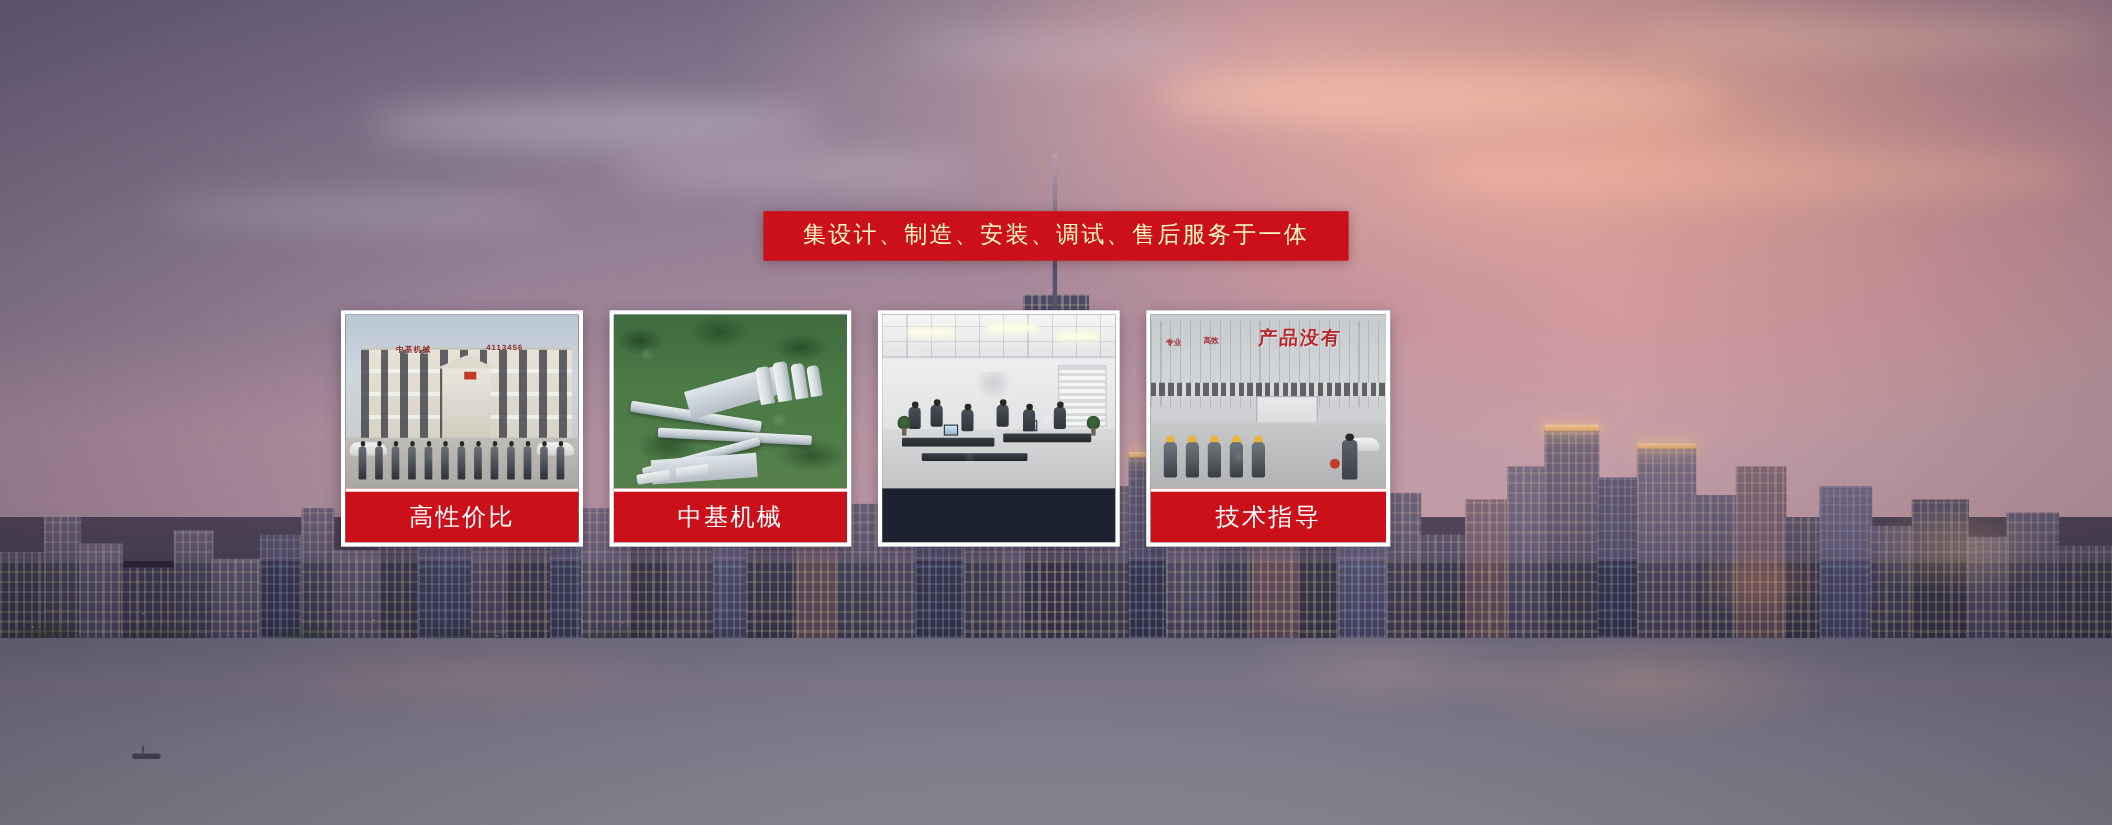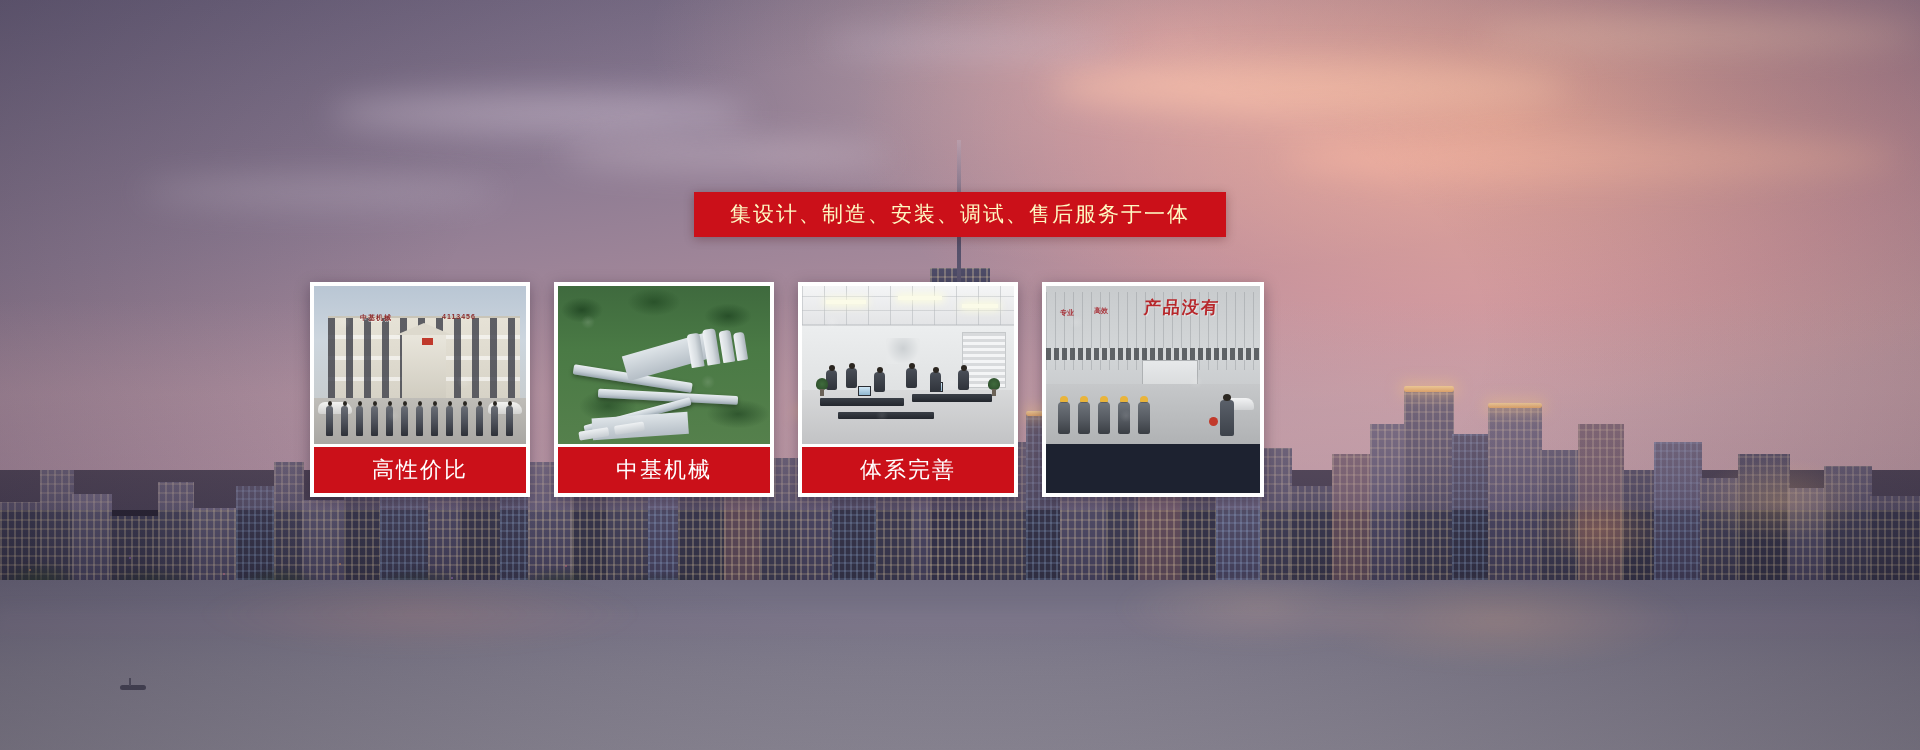--- a/index.html
+++ b/index.html
@@ -713,21 +713,20 @@
             <div class="p3-person" style="left:44px;  top:82px;"></div>
             <div class="p3-person" style="left:72px;  top:86px;"></div>
             <div class="p3-person" style="left:104px; top:82px;"></div>
             <div class="p3-person" style="left:128px; top:86px;"></div>
             <div class="p3-person" style="left:156px; top:84px;"></div>
             <div class="p3-plant" style="left:14px;"></div>
             <div class="p3-plant" style="left:186px;"></div>
           </div>
           <div class="wm"></div>
         </div>
-        <div class="card-caption">体系完善</div>
       </div>
 
       <div class="card wide">
         <div class="card-photo">
           <div class="p4">
             <div class="p4-wall"></div>
             <div class="p4-slogan-big">产品没有</div>
             <div class="p4-slogan-s1">专业</div>
             <div class="p4-slogan-s2">高效</div>
             <div class="p4-strip"></div>
@@ -737,17 +736,18 @@
             <div class="p4-worker" style="left:32px;"></div>
             <div class="p4-worker" style="left:52px;"></div>
             <div class="p4-worker" style="left:72px;"></div>
             <div class="p4-worker" style="left:92px;"></div>
             <div class="p4-car"></div>
             <div class="p4-lead"></div>
             <div class="p4-red"></div>
           </div>
           <div class="wm"></div>
         </div>
+        <div class="card-caption">技术指导</div>
       </div>
 
     </div>
   </div>
 </div>
 
 </body></html>

